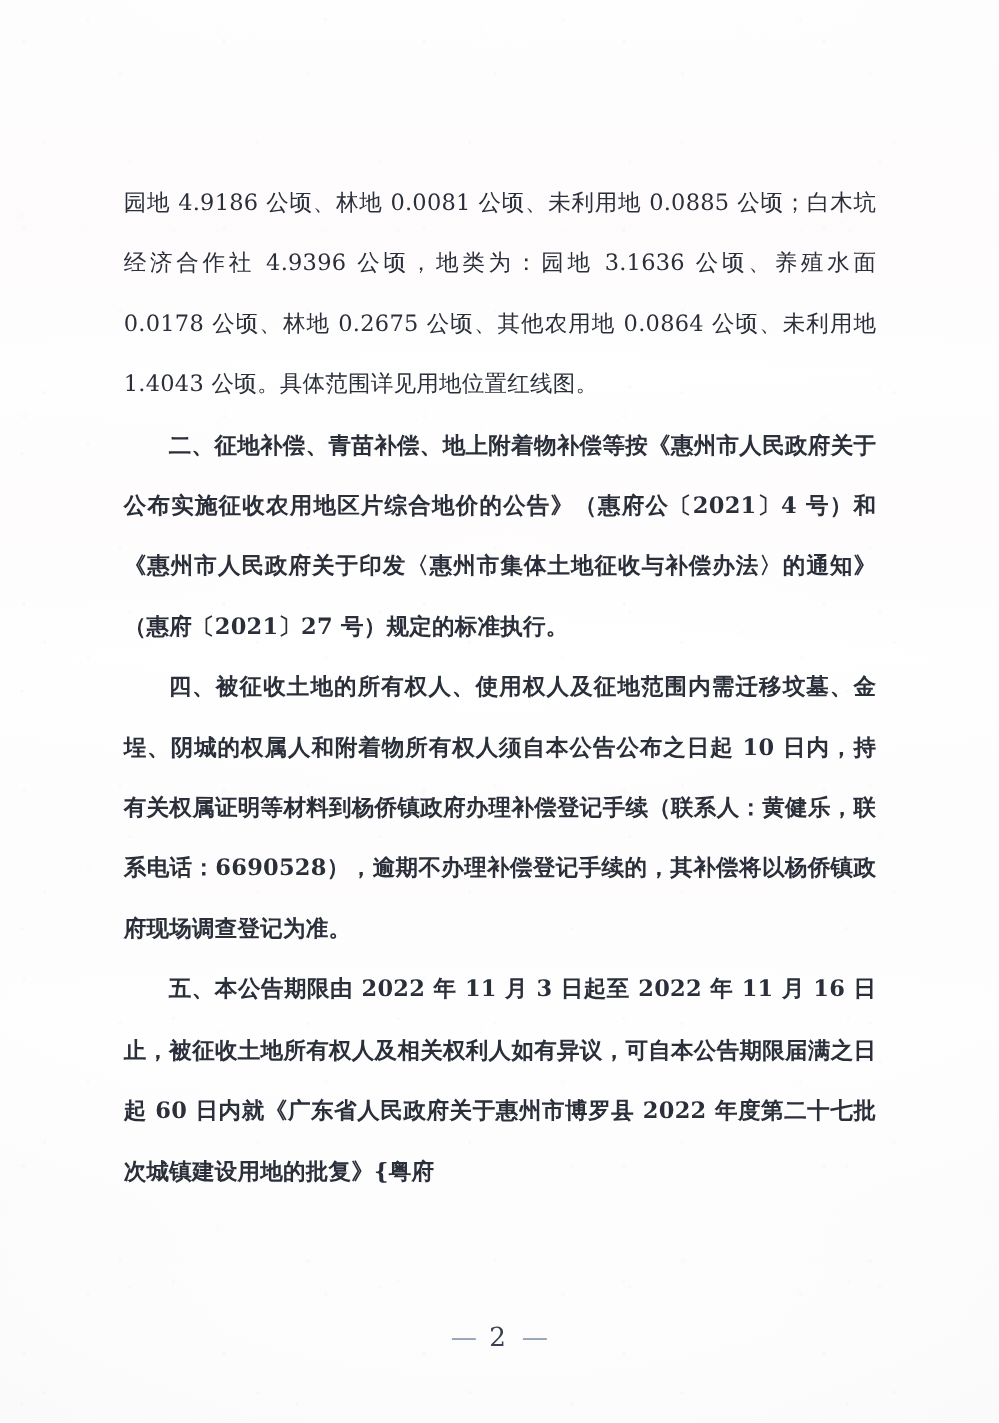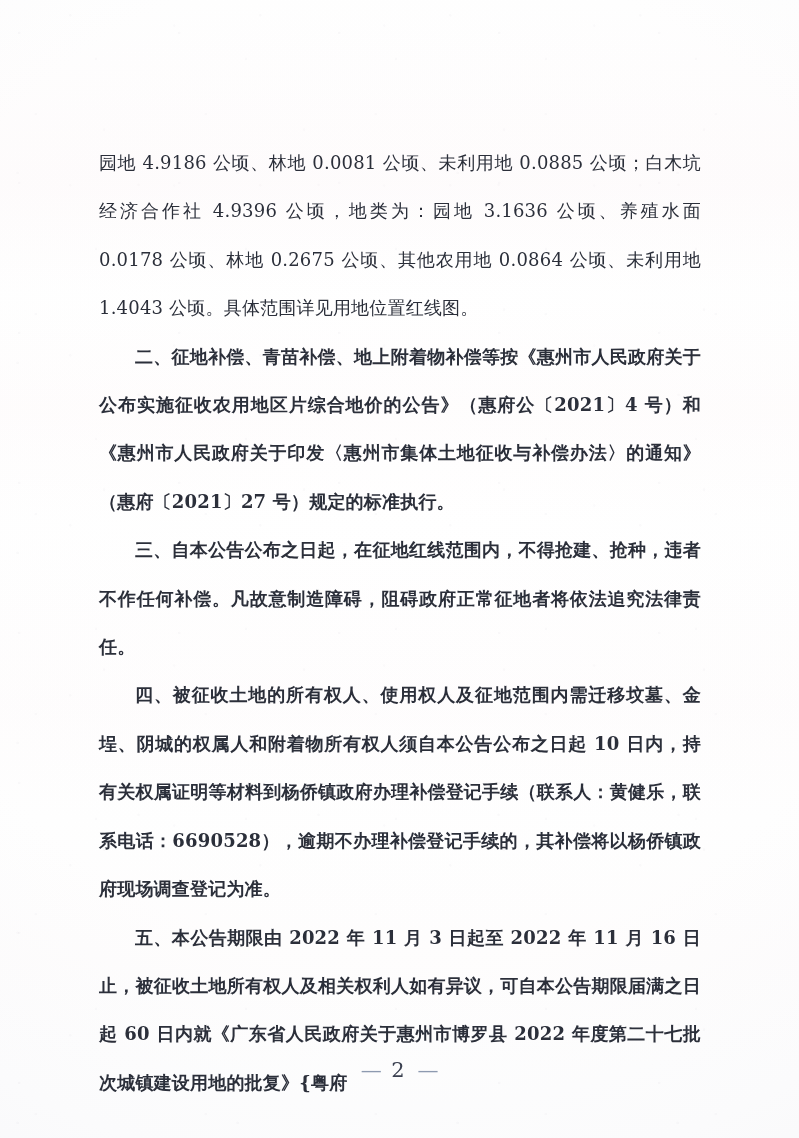--- a/index.html
+++ b/index.html
@@ -100,21 +100,20 @@
 <body>
 
 <div class="page">
 
   <div class="grain"></div>
   <div class="cast"></div>
 
   <div class="body-text">
     <p class="para">园地 4.9186 公顷、林地 0.0081 公顷、未利用地 0.0885 公顷；白木坑经济合作社 4.9396 公顷，地类为：园地 3.1636 公顷、养殖水面 0.0178 公顷、林地 0.2675 公顷、其他农用地 0.0864 公顷、未利用地 1.4043 公顷。具体范围详见用地位置红线图。</p>
     <p class="para indent">二、征地补偿、青苗补偿、地上附着物补偿等按《惠州市人民政府关于公布实施征收农用地区片综合地价的公告》（惠府公〔2021〕4 号）和《惠州市人民政府关于印发〈惠州市集体土地征收与补偿办法〉的通知》（惠府〔2021〕27 号）规定的标准执行。</p>
-    <p class="para indent">三、自本公告公布之日起，在征地红线范围内，不得抢建、抢种，违者不作任何补偿。凡故意制造障碍，阻碍政府正常征地者将依法追究法律责任。</p>
     <p class="para indent">四、被征收土地的所有权人、使用权人及征地范围内需迁移坟墓、金埕、阴城的权属人和附着物所有权人须自本公告公布之日起 10 日内，持有关权属证明等材料到杨侨镇政府办理补偿登记手续（联系人：黄健乐，联系电话：6690528），逾期不办理补偿登记手续的，其补偿将以杨侨镇政府现场调查登记为准。</p>
     <p class="para indent">五、本公告期限由 2022 年 11 月 3 日起至 2022 年 11 月 16 日止，被征收土地所有权人及相关权利人如有异议，可自本公告期限届满之日起 60 日内就《广东省人民政府关于惠州市博罗县 2022 年度第二十七批次城镇建设用地的批复》{粤府</p>
   </div>
 
   <div class="page-number">
     <span class="dash">—</span>
     <span>2</span>
     <span class="dash">—</span>
   </div>
 

